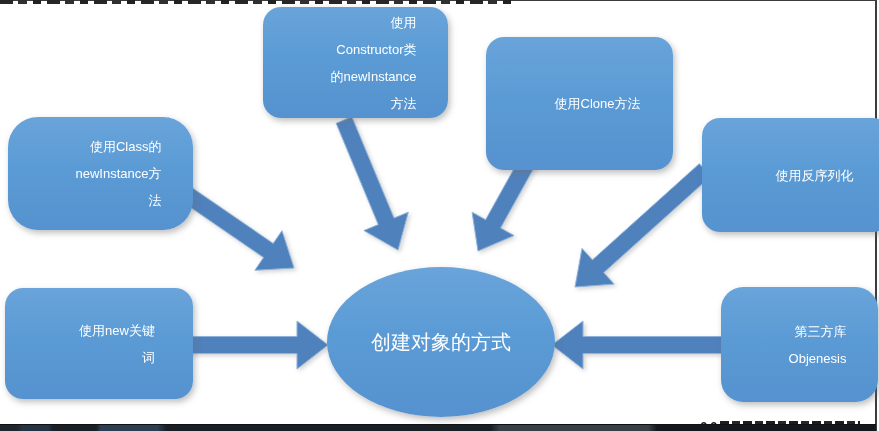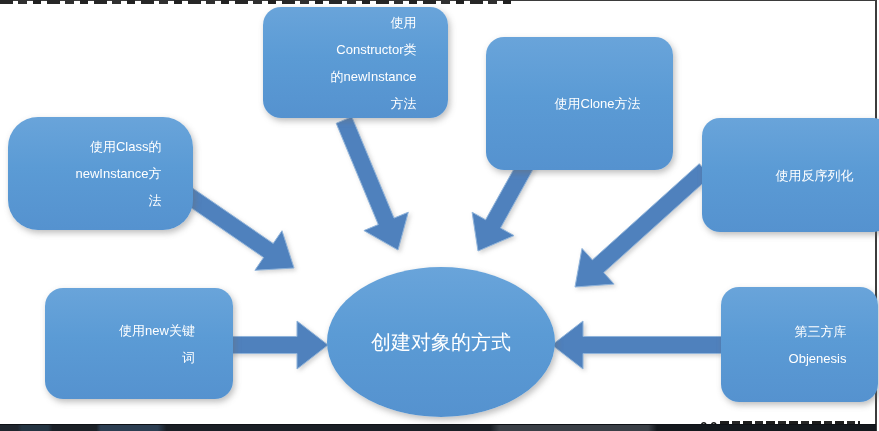--- a/index.html
+++ b/index.html
@@ -32,22 +32,22 @@
     white-space:pre-line;
     background:linear-gradient(180deg,#69a4da 0%,#5b9bd5 45%,#5592cf 100%);
     border-radius:18px;
     box-shadow:2px 3px 6px rgba(110,110,110,.45);
     padding-left:36px;
   }
   .n0{left:8px;  top:117px; width:149px; height:113px;border-radius:30px;}
   .n1{left:263px;top:7px;   width:149px; height:111px;}
   .n2{left:486px;top:7px;   width:151px; height:133px;margin-top:30px;}
   .n3{left:702px;top:118px; width:153px; height:114px;font-family:Liberation Serif, serif;}
-  .n4{left:5px;  top:288px; width:152px; height:111px;margin-left:40px;}
-  .n5{left:721px;top:287px; width:121px; height:115px;}
+  .n4{left:5px;  top:288px; width:152px; height:111px;}
+  .n5{left:721px;top:287px; width:121px; height:115px;border-radius:22px;}
 
   .center-ellipse{
     position:absolute;left:327px;top:267px;width:228px;height:150px;
     display:flex;align-items:center;justify-content:center;
     text-align:center;color:#fff;font-size:20px;
     background:linear-gradient(180deg,#69a4da 0%,#5b9bd5 45%,#5592cf 100%);
     border-radius:50%;
     box-shadow:2px 3px 6px rgba(110,110,110,.45);
   }
 

